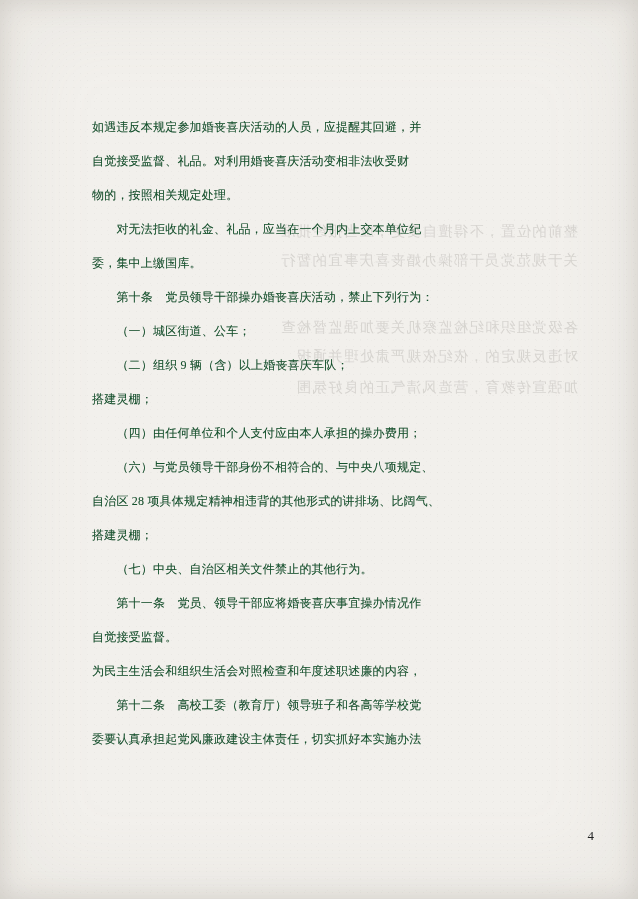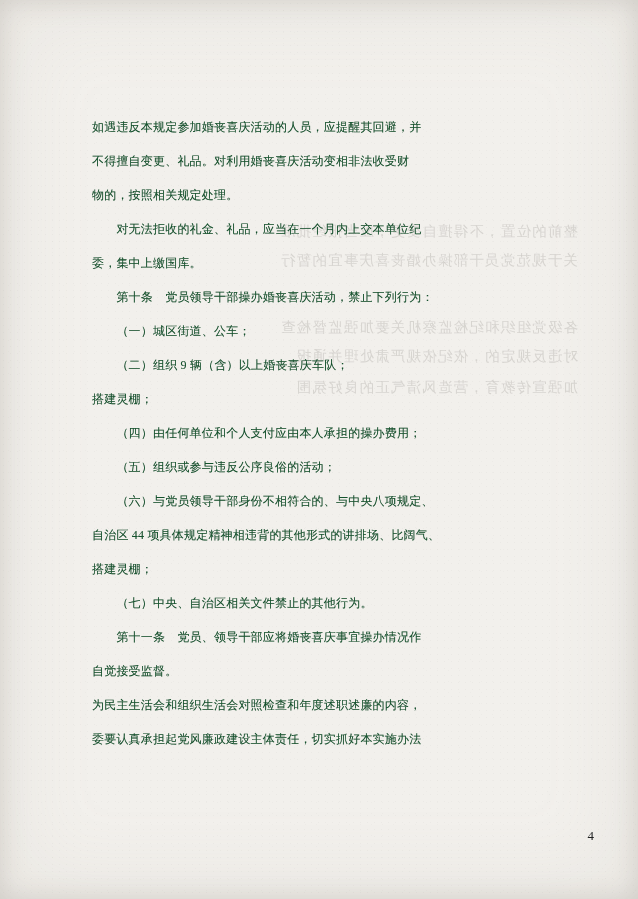--- a/index.html
+++ b/index.html
@@ -98,36 +98,36 @@
   <div id="grain"></div>
 
   <div class="ghost" id="g1">整前的位置，不得擅自变更，应当报经批准</div>
   <div class="ghost" id="g2">关于规范党员干部操办婚丧喜庆事宜的暂行</div>
   <div class="ghost" id="g3">各级党组织和纪检监察机关要加强监督检查</div>
   <div class="ghost" id="g4">对违反规定的，依纪依规严肃处理并通报</div>
   <div class="ghost" id="g5">加强宣传教育，营造风清气正的良好氛围</div>
 
   <div id="content">
     <p class="line">如遇违反本规定参加婚丧喜庆活动的人员，应提醒其回避，并</p>
-    <p class="line">不得擅自变更、礼品。对利用婚丧喜庆活动变相非法收受财</p>
+    <p class="line">自觉接受监督、礼品。对利用婚丧喜庆活动变相非法收受财</p>
     <p class="line">物的，按照相关规定处理。</p>
     <p class="line indent">　　对无法拒收的礼金、礼品，应当在一个月内上交本单位纪</p>
     <p class="line">委，集中上缴国库。</p>
     <p class="line indent">　　第十条　党员领导干部操办婚丧喜庆活动，禁止下列行为：</p>
     <p class="line indent">　　（一）城区街道、公车；</p>
     <p class="line indent">　　（二）组织 9 辆（含）以上婚丧喜庆车队；</p>
     <p class="line">搭建灵棚；</p>
     <p class="line indent">　　（四）由任何单位和个人支付应由本人承担的操办费用；</p>
-    <p class="line indent">　　（五）组织或参与违反公序良俗的活动；</p>
     <p class="line indent">　　（六）与党员领导干部身份不相符合的、与中央八项规定、</p>
-    <p class="line">自治区 44 项具体规定精神相违背的其他形式的讲排场、比阔气、</p>
+    <p class="line">自治区 28 项具体规定精神相违背的其他形式的讲排场、比阔气、</p>
     <p class="line">搭建灵棚；</p>
     <p class="line indent">　　（七）中央、自治区相关文件禁止的其他行为。</p>
     <p class="line indent">　　第十一条　党员、领导干部应将婚丧喜庆事宜操办情况作</p>
     <p class="line">自觉接受监督。</p>
     <p class="line">为民主生活会和组织生活会对照检查和年度述职述廉的内容，</p>
+    <p class="line indent">　　第十二条　高校工委（教育厅）领导班子和各高等学校党</p>
     <p class="line">委要认真承担起党风廉政建设主体责任，切实抓好本实施办法</p>
   </div>
 
   <div class="pagenum">4</div>
 
   <div id="edge"></div>
 </div>
 
 </body></html>

